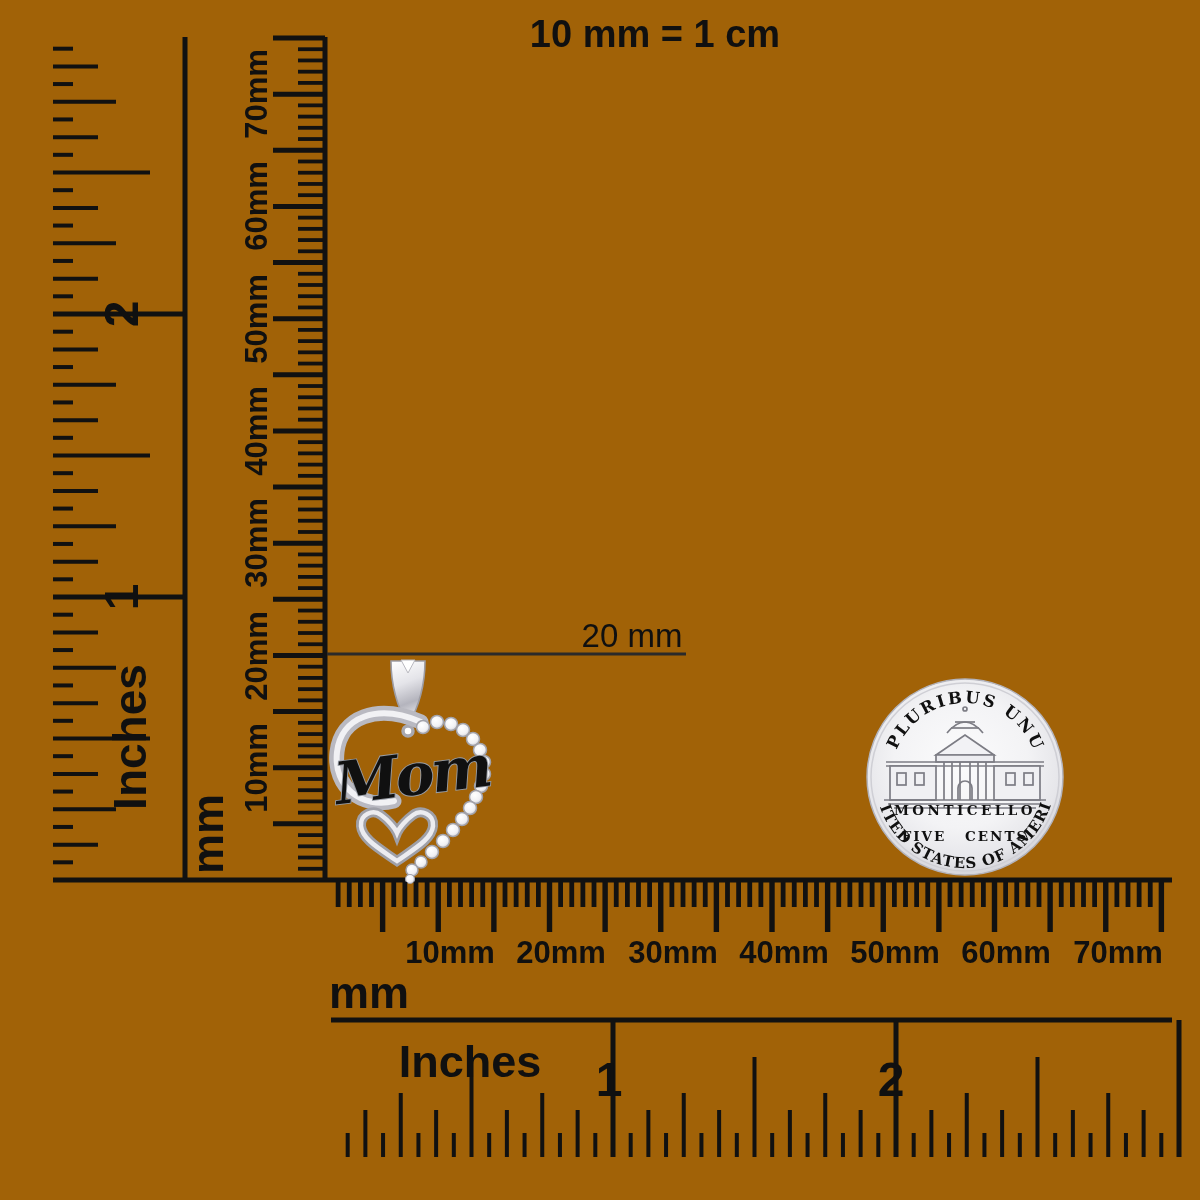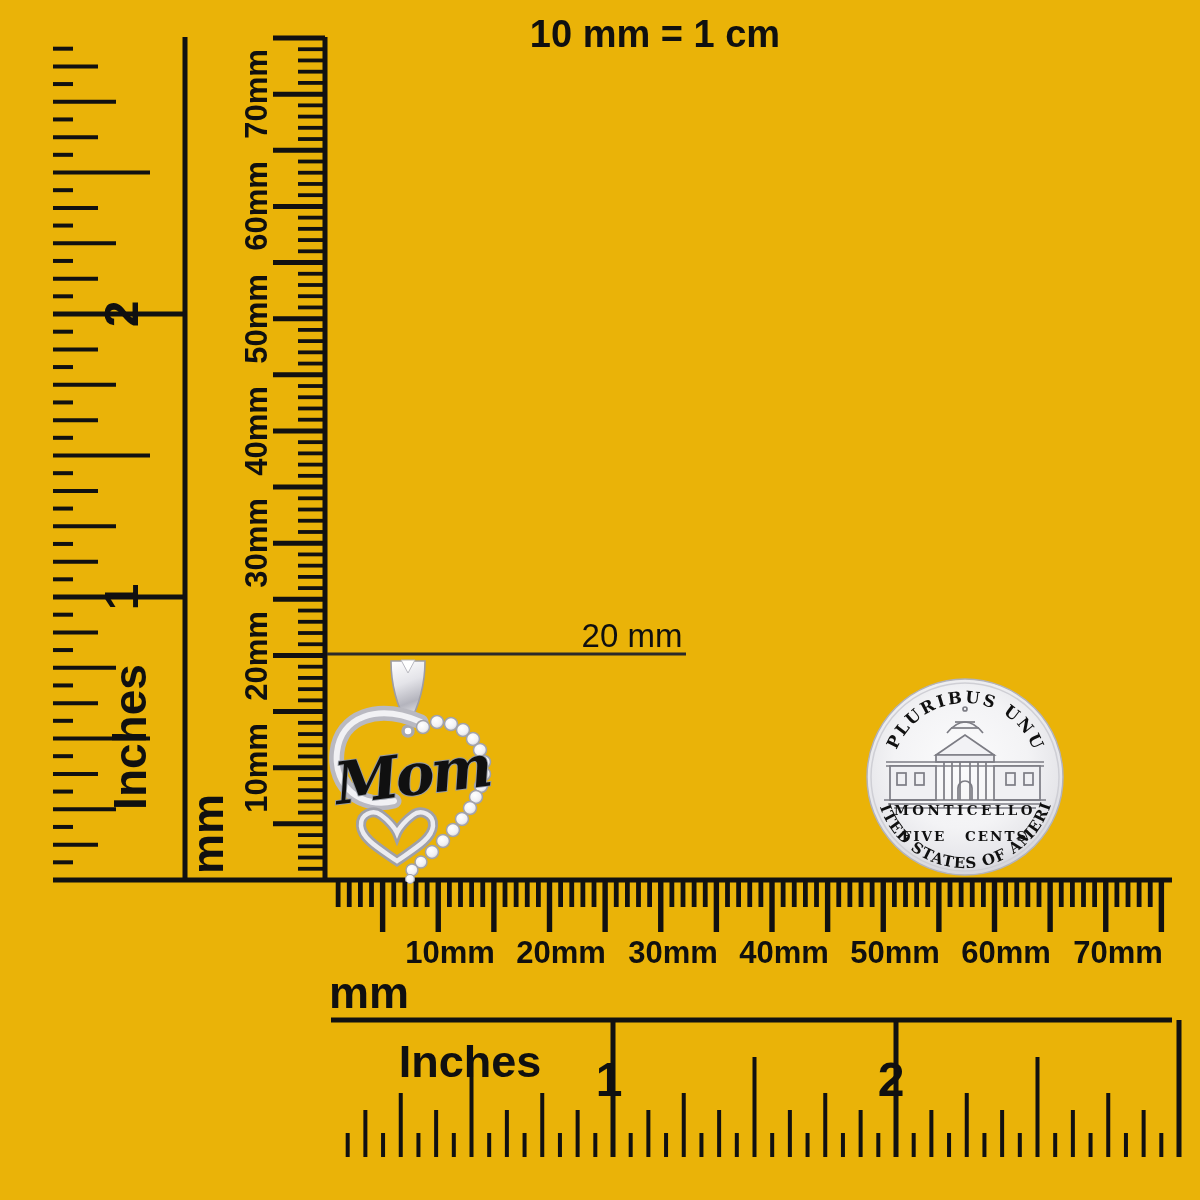--- a/index.html
+++ b/index.html
@@ -1,16 +1,16 @@
 <!DOCTYPE html>
 <html><head>
 <meta charset="utf-8">
 <style>
   html,body{margin:0;padding:0;background:#ffffff;}
-  .stage{position:relative;width:1200px;height:1200px;background:#eab308;overflow:hidden;}
+  .stage{position:relative;width:1200px;height:1200px;background:#a16207;overflow:hidden;}
   svg{display:block;font-family:"Liberation Sans",sans-serif;}
   text{fill:#101010;}
   .blk{font-weight:bold;}
 </style>
 </head>
 <body>
 
 <div class="stage">
 <svg width="1200" height="1200" viewBox="0 0 1200 1200">
   <defs>

